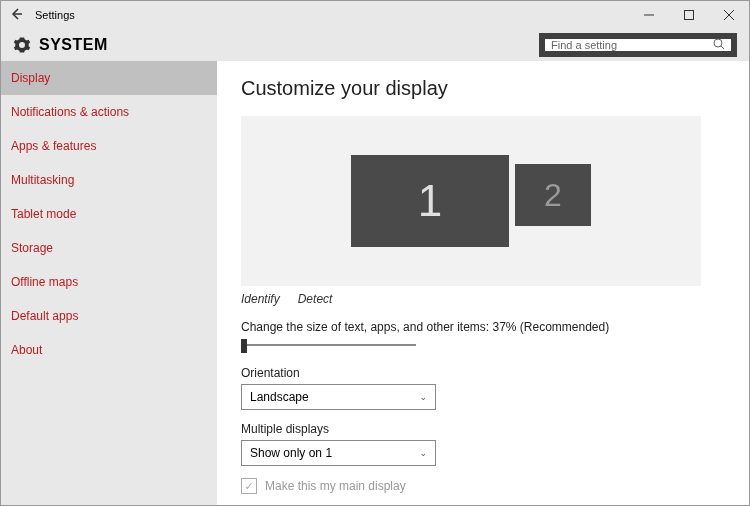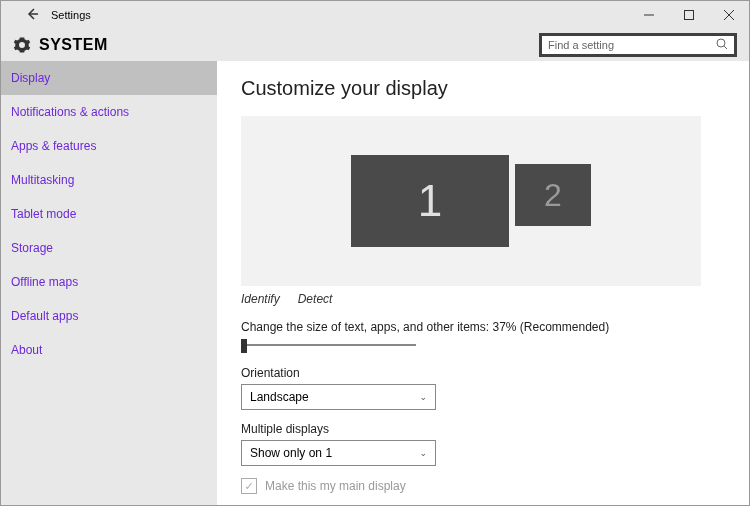--- a/index.html
+++ b/index.html
@@ -1,35 +1,35 @@
 <!DOCTYPE html>
 <html><head>
 <meta charset="utf-8">
 <style>
   * { box-sizing: border-box; margin: 0; padding: 0; font-family: "Segoe UI", Arial, sans-serif; }
   body { width: 750px; height: 506px; background: #e8e8e8; border: 1px solid #999; overflow: hidden; }
 
-  .titlebar { height: 28px; display: flex; align-items: center; background: #e8e8e8; padding-left: 16px; }
+  .titlebar { height: 28px; display: flex; align-items: center; background: #e8e8e8; }
   .titlebar .back { width: 30px; text-align: center; font-size: 14px; }
   .titlebar .appname { font-size: 11px; padding-left: 4px; }
   .titlebar .spacer { flex: 1; }
   .winbtn { width: 40px; height: 28px; display: flex; align-items: center; justify-content: center; font-size: 12px; }
 
   .header { height: 32px; display: flex; align-items: center; padding: 0 12px; background: #e8e8e8; }
   .gear { width: 18px; height: 18px; margin-right: 8px; }
   .section-title { font-size: 16px; font-weight: 600; letter-spacing: 0.5px; }
   .header .spacer { flex: 1; }
-  .searchbox { width: 198px; height: 24px; border: 3px solid #404040; background: #fff; display: flex; align-items: center; padding: 0 6px; font-size: 11px; color: #666; }
+  .searchbox { width: 198px; height: 24px; border: 6px solid #404040; background: #fff; display: flex; align-items: center; padding: 0 6px; font-size: 11px; color: #666; }
   .searchbox .ph { flex: 1; }
   .searchbox .sicon { font-size: 12px; color: #666; }
 
   .content { display: flex; height: calc(506px - 28px - 32px - 2px); }
 
   .sidebar { width: 216px; background: #e8e8e8; padding-top: 0; }
-  .sidebar-item { height: 34px; display: flex; align-items: center; padding-left: 10px; font-size: 12px; color: #6d28d9; }
+  .sidebar-item { height: 34px; display: flex; align-items: center; padding-left: 10px; font-size: 12px; color: #b91c1c; }
   .sidebar-item.active { background: #c0c0c0; }
 
   .main { flex: 1; background: #fff; padding: 16px 24px 0 24px; overflow: hidden; }
   .page-title { font-size: 20px; font-weight: 400; margin-bottom: 16px; color: #222; }
 
   .display-canvas { width: 460px; height: 170px; background: #f2f2f2; display: flex; align-items: center; justify-content: center; gap: 6px; margin-bottom: 6px; }
   .monitor { background: #4a4a4a; color: #e0e0e0; display: flex; align-items: center; justify-content: center; font-size: 44px; font-weight: 200; }
   .mon1 { width: 158px; height: 92px; }
   .mon2 { width: 76px; height: 62px; align-self: center; margin-top: -12px; color: #9a9a9a; font-size: 32px; }
 

